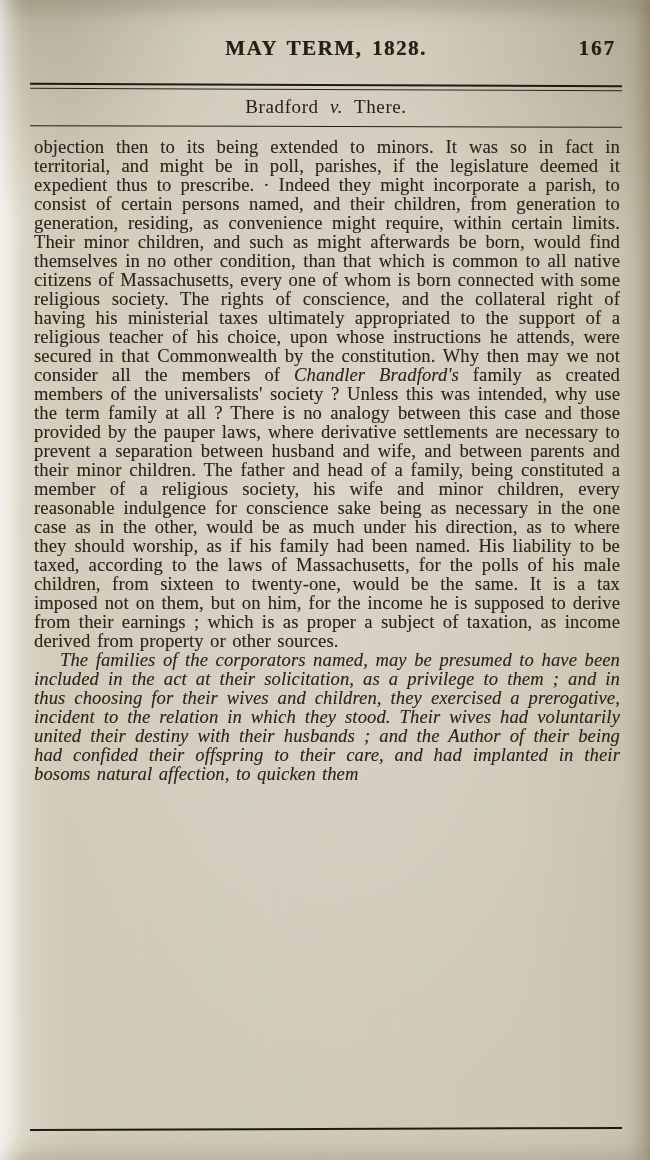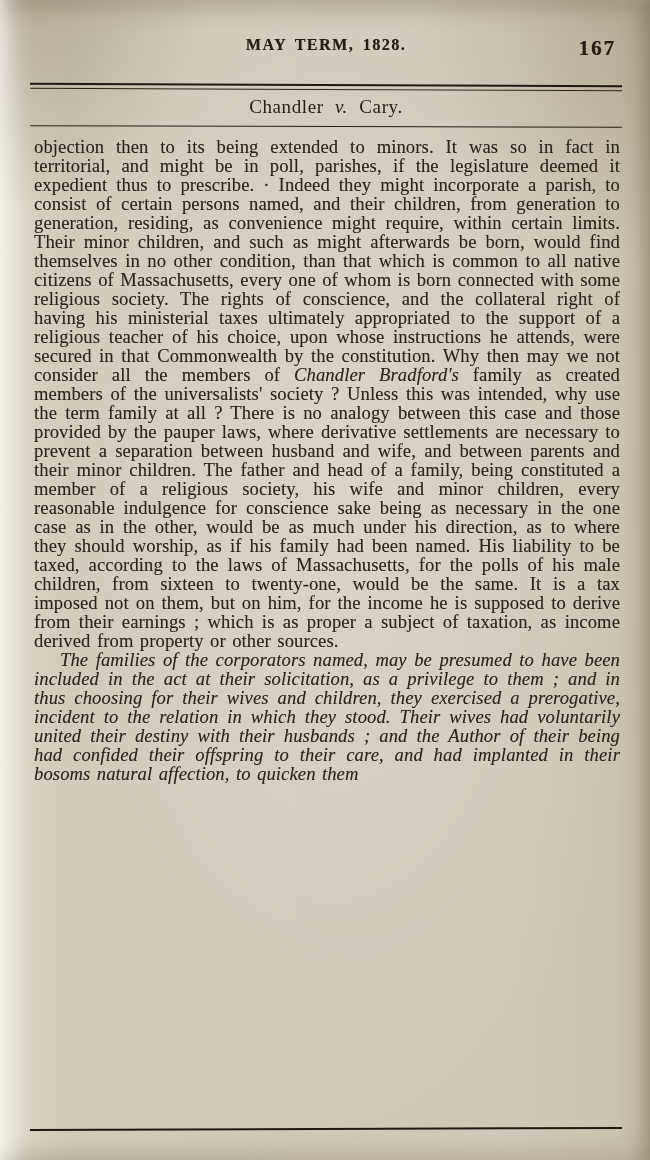--- a/index.html
+++ b/index.html
@@ -32,21 +32,21 @@
     top: 36px;
     left: 30px;
     right: 28px;
     height: 28px;
   }
   .term {
     position: absolute;
     left: 0;
     right: 0;
     text-align: center;
-    font-size: 16px;
+    font-size: 21px;
     font-weight: bold;
     letter-spacing: 1.5px;
     word-spacing: 3px;
     color: #241e14;
     text-shadow: 0.4px 0.3px 0.5px rgba(36,30,20,0.55);
   }
   .folio {
     position: absolute;
     right: 6px;
     top: 0;
@@ -141,23 +141,23 @@
     <span class="term">MAY TERM, 1828.</span>
     <span class="folio">167</span>
   </header>
 
   <div class="double-rule">
     <div class="rule-thick"></div>
     <div class="rule-thin"></div>
   </div>
 
   <div class="case-title">
-    <span>Chandler</span>
+    <span>Bradford</span>
     <span class="vs">v.</span>
-    <span>Cary.</span>
+    <span>There.</span>
   </div>
 
   <div class="title-rule"></div>
 
   <main class="body-text">
     <p><span>objection then to its being extended to minors.  It was so in fact in territorial, and might be in poll, parishes, if the legislature deemed it expedient thus to prescribe. · Indeed they might incorporate a parish, to consist of certain persons named, and their children, from generation to generation, residing, as convenience might require, within certain limits.  Their minor children, and such as might afterwards be born, would find themselves in no other condition, than that which is common to all native citizens of Massachusetts, every one of whom is born connected with some religious society.  The rights of conscience, and the collateral right of having his ministerial taxes ultimately appropriated to the support of a religious teacher of his choice, upon whose instructions he attends, were secured in that Commonwealth by the constitution.  Why then may we not consider all the members of </span><i>Chandler Bradford's</i><span> family as created members of the universalists' society ?  Unless this was intended, why use the term family at all ? There is no analogy between this case and those provided by the pauper laws, where derivative settlements are necessary to prevent a separation between husband and wife, and between parents and their minor children.  The father and head of a family, being constituted a member of a religious society, his wife and minor children, every reasonable indulgence for conscience sake being as necessary in the one case as in the other, would be as much under his direction, as to where they should worship, as if his family had been named.  His liability to be taxed, according to the laws of Massachusetts, for the polls of his male children, from sixteen to twenty-one, would be the same.  It is a tax imposed not on them, but on him, for the income he is supposed to derive from their earnings ; which is as proper a subject of taxation, as income derived from property or other sources.</span></p>
     <p class="indent"><span>The families of the corporators named, may be presumed to have been included in the act at their solicitation, as a privilege to them ; and in thus choosing for their wives and children, they exercised a prerogative, incident to the relation in which they stood.  Their wives had voluntarily united their destiny with their husbands ; and the Author of their being had confided their offspring to their care, and had implanted in their bosoms natural affection, to quicken them</span></p>
   </main>
 
   <div class="bottom-rule"></div>

